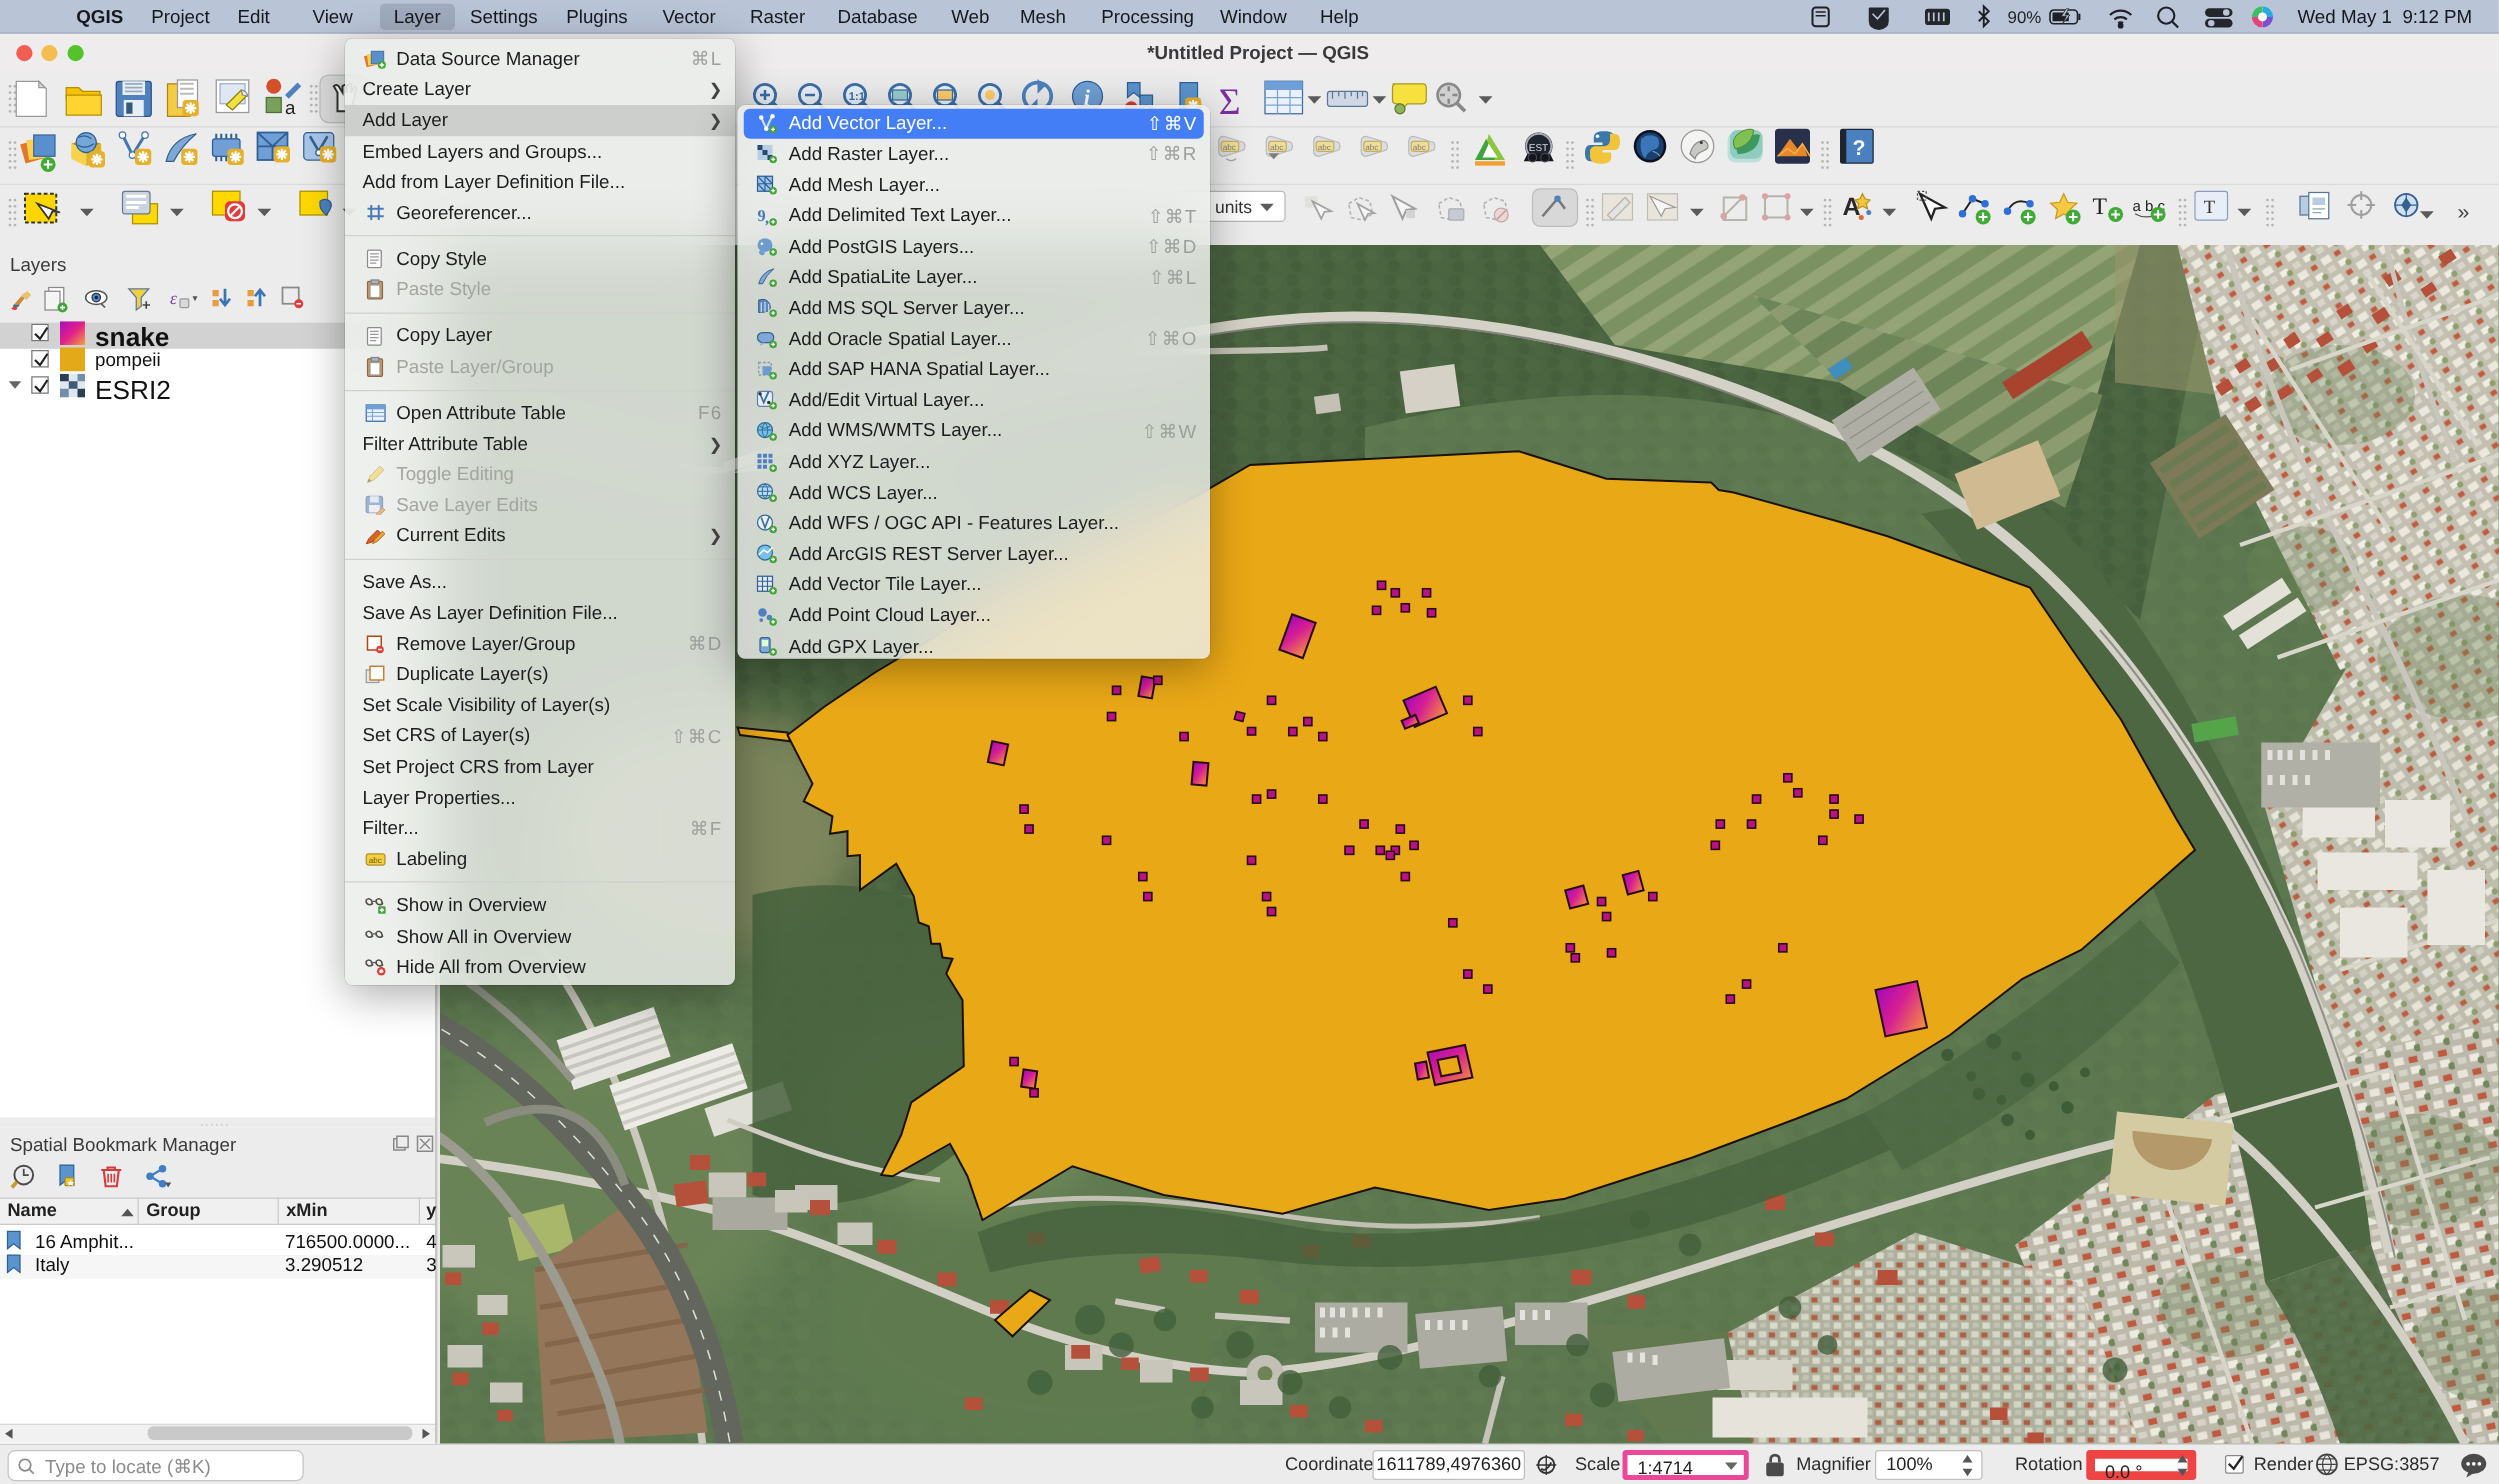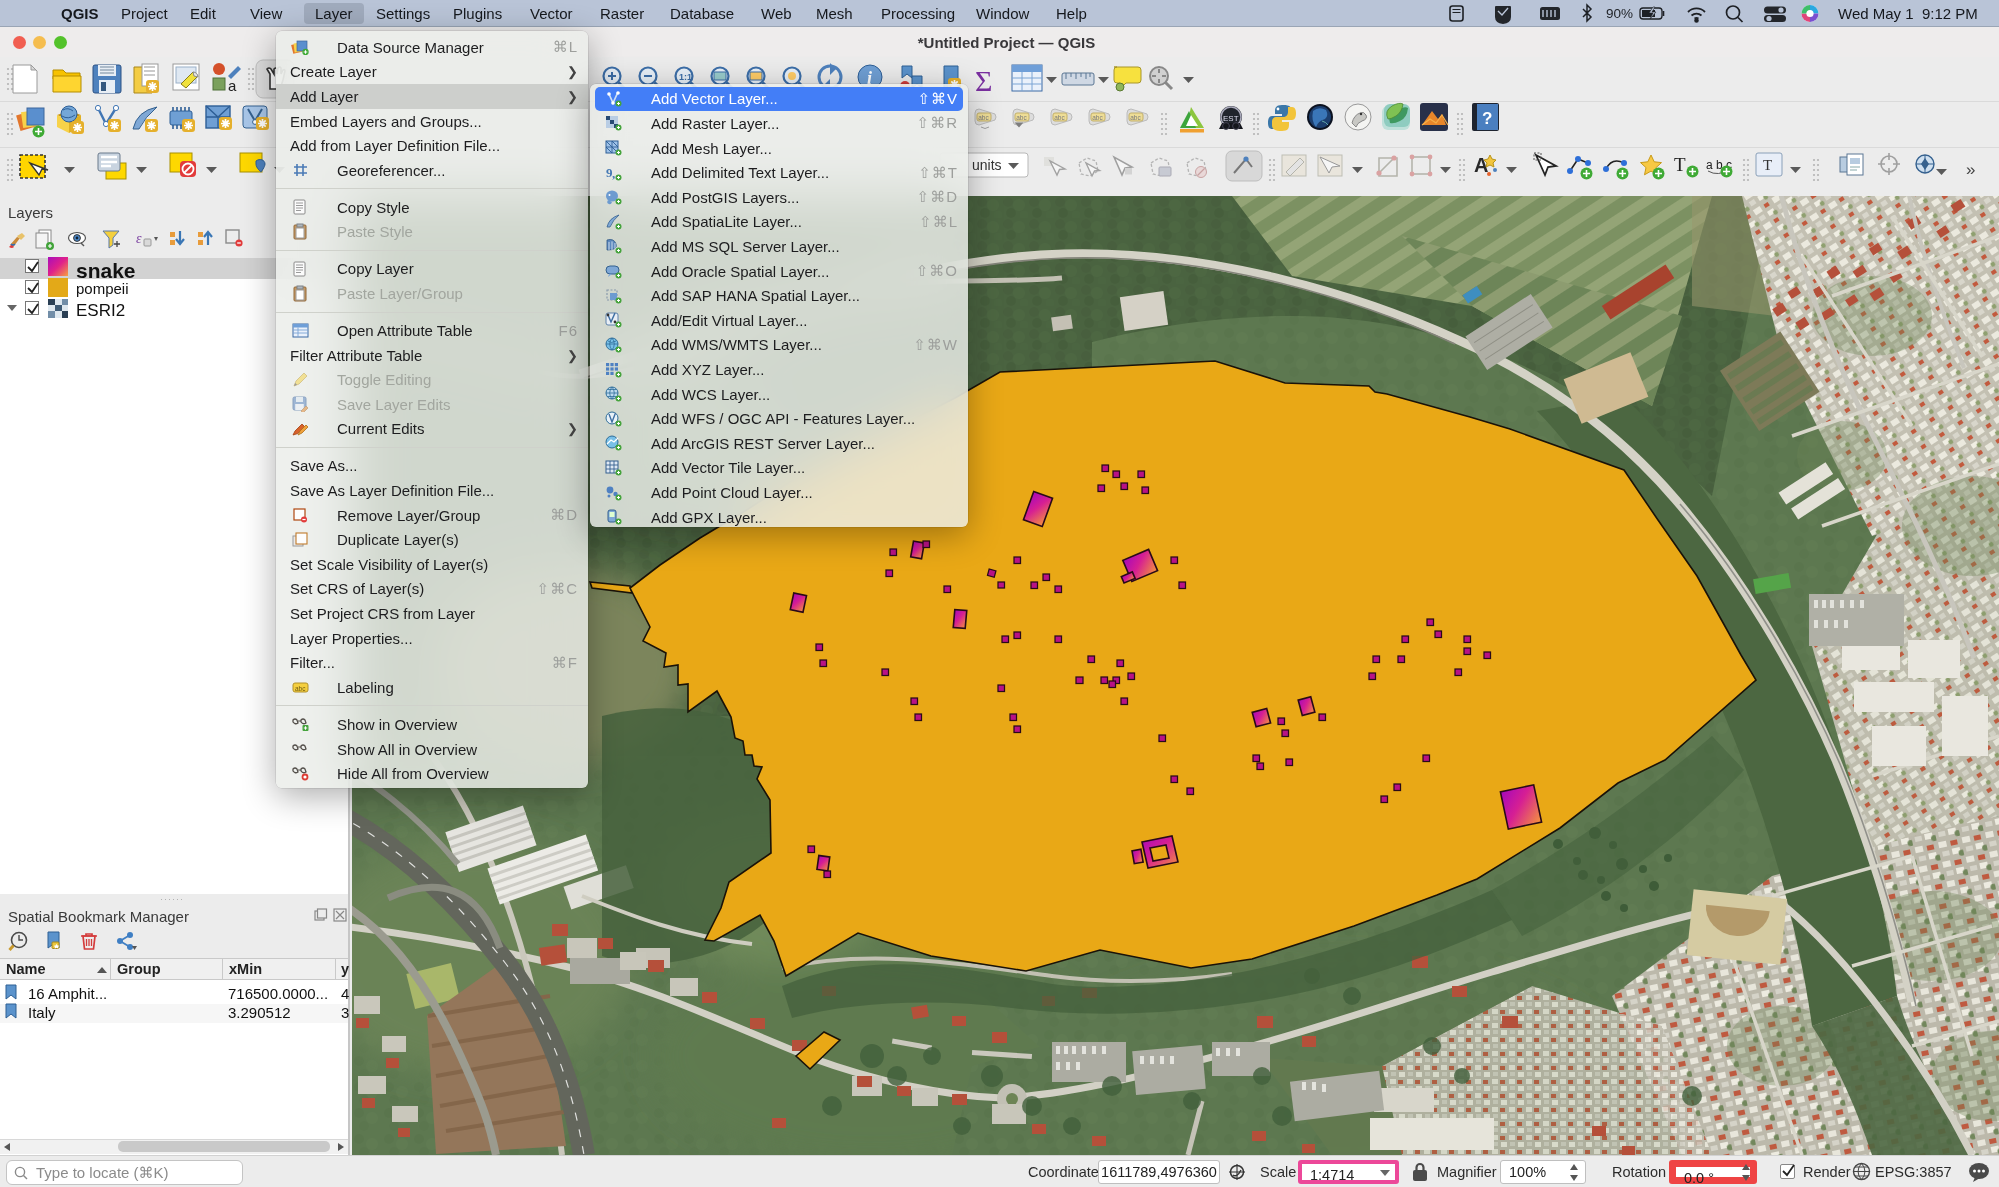--- a/index.html
+++ b/index.html
@@ -14,21 +14,21 @@
 #title{position:absolute;top:34px;left:0;width:1999px;text-align:center;font-size:15px;
  font-weight:bold;color:#39383b;padding-left:14px;}
 #toolbars{position:absolute;left:0;top:57px;width:1999px;height:139px;background:#ececec;border-bottom:1px solid #c9c9c9;}
 #maincanvas{position:absolute;left:352px;top:196px;width:1647px;height:959px;background:#6c8456;}
 #dock{position:absolute;left:0;top:196px;width:350px;height:959px;background:#fff;border-right:2px solid #c6c6c6;}
 #statusbar{position:absolute;left:0;top:1155px;width:1999px;height:32px;background:#ececec;
  border-top:1px solid #d2d2d2;font-size:14.5px;color:#2c2c2c;}
 
 .menu{position:absolute;background:rgba(235,237,233,0.84);backdrop-filter:blur(26px) saturate(1.15);border-radius:6px;
  box-shadow:0 8px 34px rgba(0,0,0,0.33),0 0 0 0.5px rgba(0,0,0,0.15);font-size:15px;color:#1d1d1f;}
-.menu .it{position:relative;height:24.62px;display:flex;align-items:center;padding:0 10px 0 14px;gap:20px;}
+.menu .it{position:relative;height:24.62px;display:flex;align-items:center;padding:0 10px 0 14px;}
 .menu .ic{width:20px;height:18px;margin-right:7px;flex:0 0 20px;display:flex;align-items:center;justify-content:center;}
 .menu .lbl{flex:1 1 auto;white-space:nowrap;}
 .menu .sc{color:#9d9f9c;margin-left:14px;letter-spacing:1px;}
 .menu .arr{color:#444;margin-left:12px;font-size:13px;}
 .menu .dis{color:#a2a69f;}
 .menu .sep{height:1px;background:#cfd1cb;margin:5.7px 0 5.7px 0;}
 .menu .gray{background:#cdcfcc;justify-content:space-between;}
 .menu .blue{background:#437ef7;border-radius:5px;color:#fff;margin:0 5px;padding:0 5px 0 9px;}
 .menu .blue .sc{color:#fff;}
 svg{display:block;}
@@ -519,21 +519,21 @@
       <path d="M3 8l4 4 6-9" fill="none" stroke="#222" stroke-width="1.8"></path>
     </svg>
  <svg class="abs" style="left:48px;top:103px" width="20" height="19">
       <rect width="20" height="19" fill="#dfe8ef"></rect>
       <rect x="0" y="0" width="7" height="6" fill="#2a3f54"></rect>
       <rect x="7" y="6" width="7" height="6" fill="#3e5a74"></rect>
       <rect x="14" y="0" width="6" height="6" fill="#728ea8"></rect>
       <rect x="0" y="12" width="7" height="7" fill="#728ea8"></rect>
       <rect x="14" y="12" width="6" height="7" fill="#2a3f54"></rect>
     </svg>
- <div class="abs" style="left:76px;top:105px;font-size:17px;color:#111;">ESRI2</div>
+ <div class="abs" style="left:76px;top:105px;font-size:21px;color:#111;">ESRI2</div>
 
  <div class="abs" style="left:0;top:698px;width:348px;height:8px;background:#ececec;"></div>
  <div class="abs" style="left:160px;top:698px;width:30px;height:4px;color:#aaa;font-size:9px;letter-spacing:1px;">······</div>
  <div class="abs" style="left:0;top:706px;width:348px;height:60px;background:#ececec;"></div>
  <div class="abs" style="left:8px;top:712px;font-size:15px;color:#3a3a3a;">Spatial Bookmark Manager</div>
  <svg class="abs" style="left:314px;top:712px" width="34" height="14">
       <rect x="1" y="3" width="9" height="9" fill="none" stroke="#888" stroke-width="1.2"></rect>
       <rect x="3.5" y="1" width="9" height="9" fill="#ececec" stroke="#888" stroke-width="1.2"></rect>
       <rect x="20" y="1" width="12" height="12" fill="none" stroke="#888" stroke-width="1.2"></rect>
       <path d="M22 3l8 8M30 3l-8 8" stroke="#888" stroke-width="1.2"></path>

